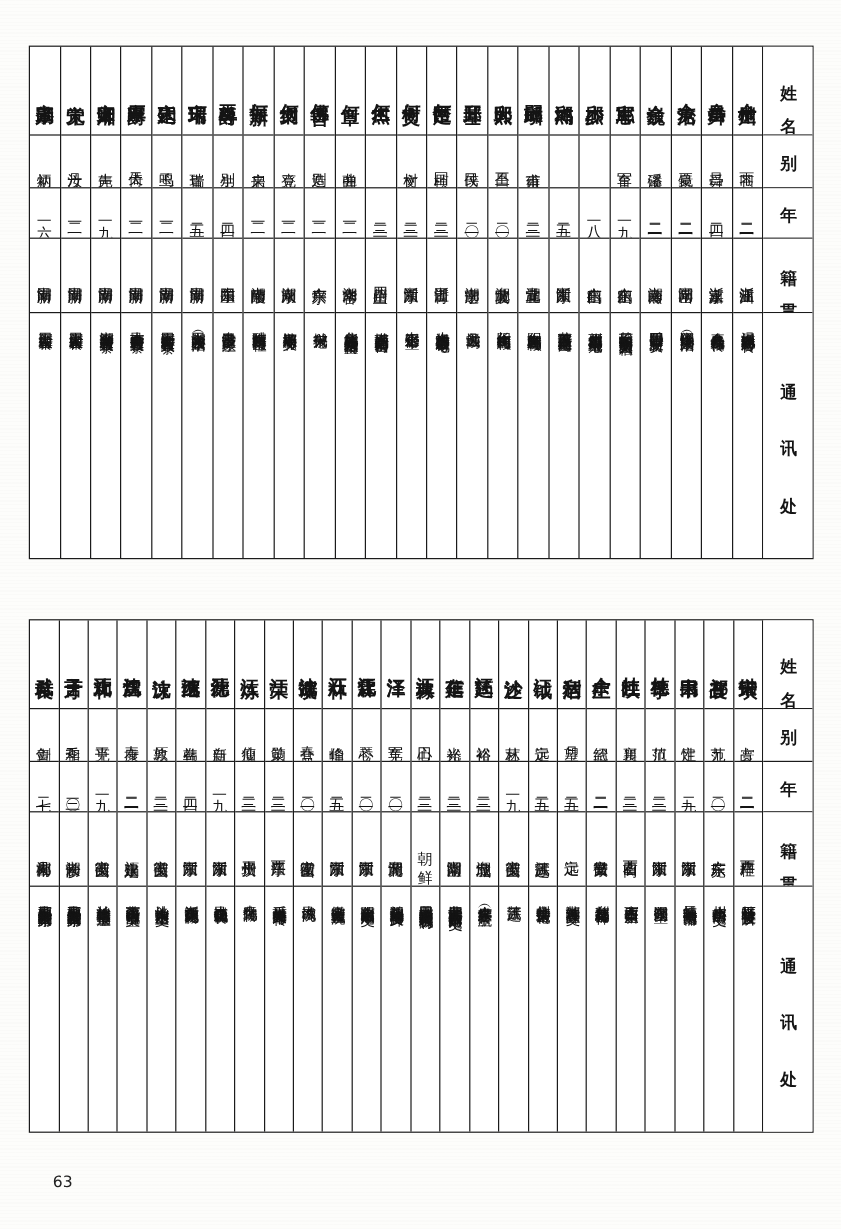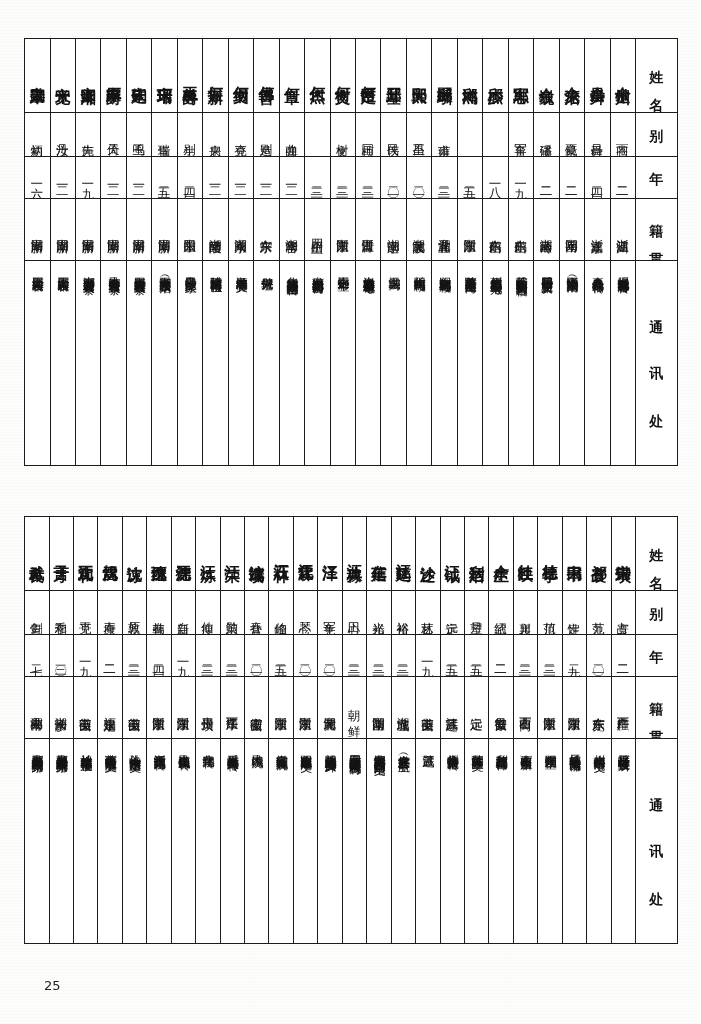--- a/index.html
+++ b/index.html
@@ -959,14 +959,14 @@
         </div>
         <div class="cell r-native native">
           <span class="v">湖南郴县</span>
         </div>
         <div class="cell r-addr addr">
           <span class="v">郴县五里牌邮局转武家湾将军第</span>
         </div>
       </div>
     </div>
 
-  <div class="pagenum">25</div>
+  <div class="pagenum">63</div>
 </div>
 
 </body></html>

